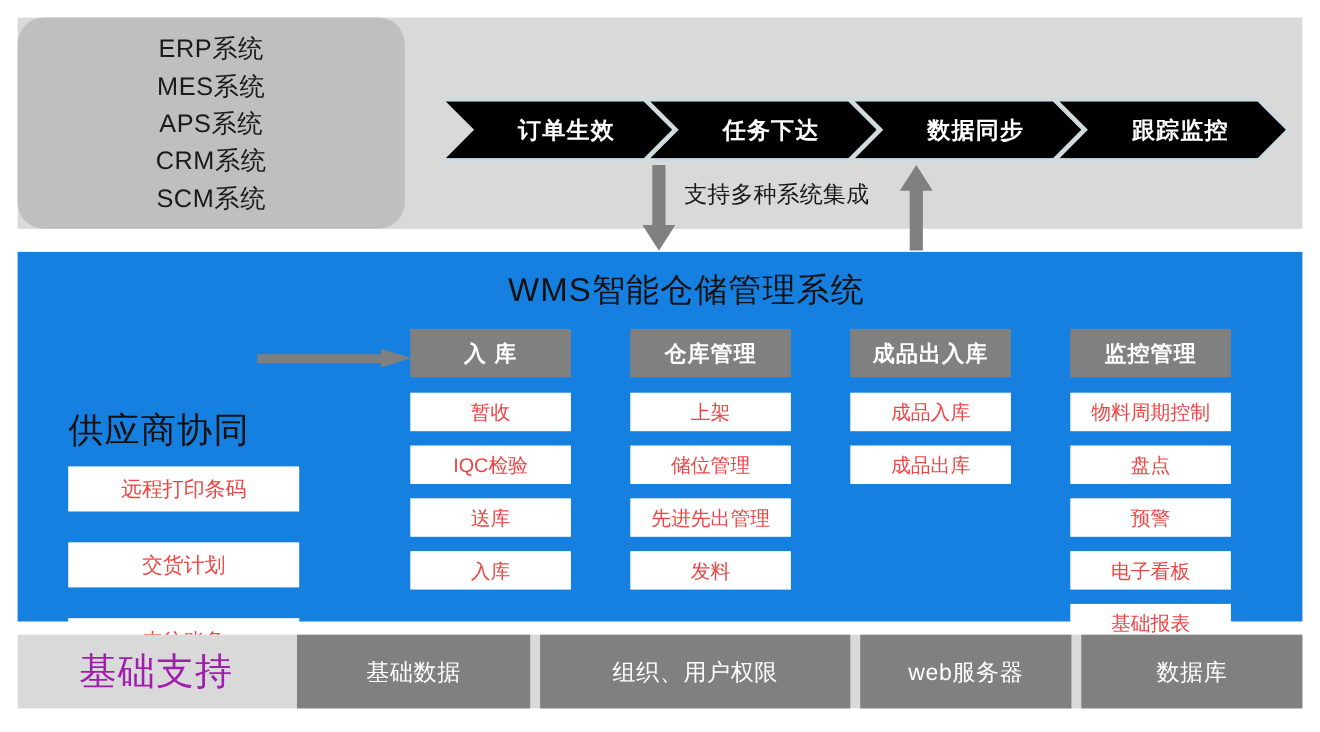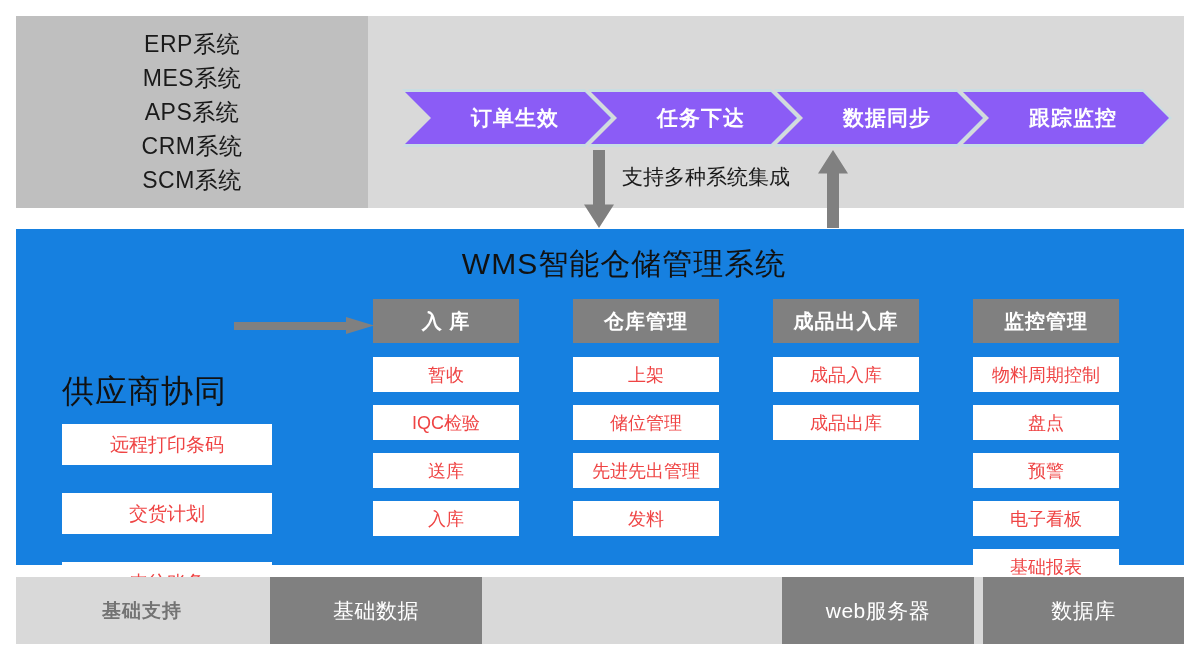--- a/index.html
+++ b/index.html
@@ -13,34 +13,34 @@
   #stage{position:relative;width:1200px;height:665px;}
 
   
   .top-light-band{
     position:absolute;left:16px;top:16px;width:1168px;height:192px;
     background:#d9d9d9;
   }
   .sys-box{
     position:absolute;left:16px;top:16px;width:352px;height:192px;
     background:#bfbfbf;
-    display:flex;flex-direction:column;align-items:center;justify-content:center;
+    display:flex;flex-direction:column;align-items:center;justify-content:center;border-radius:24px;
   }
   .sys-item{
     font-size:23px;color:#1a1a1a;line-height:1.48;letter-spacing:0.5px;
     white-space:nowrap;
   }
 
   
   .chev-row{
     position:absolute;left:402px;top:92px;height:52px;width:760px;
   }
   .chev{
     position:absolute;top:0;height:52px;
-    background:#8b5cf6;
+    background:#000000;
     color:#ffffff;
     font-size:21px;font-weight:bold;
     display:flex;align-items:center;justify-content:center;
     padding-left:14px;
     box-sizing:border-box;
     -webkit-clip-path:polygon(0 0, calc(100% - 26px) 0, 100% 50%, calc(100% - 26px) 100%, 0 100%, 26px 50%);
     clip-path:polygon(0 0, calc(100% - 26px) 0, 100% 50%, calc(100% - 26px) 100%, 0 100%, 26px 50%);
     letter-spacing:1px;
   }
   .chev-outline{
@@ -113,21 +113,21 @@
   .supplier-col .cell{height:41px;margin-top:28px;font-size:19px;}
 
   
   .found-bar{
     position:absolute;left:16px;top:577px;width:1168px;height:67px;
     background:#d9d9d9;
   }
   .found-title{
     position:absolute;left:16px;top:577px;width:252px;height:67px;
     display:flex;align-items:center;justify-content:center;
-    font-size:19px;font-weight:bold;color:#737373;letter-spacing:1px;
+    font-size:34px;font-weight:normal;color:#a21caf;letter-spacing:1px;
   }
   .found-item{
     position:absolute;top:577px;height:67px;
     background:#808080;color:#ffffff;font-size:21px;
     display:flex;align-items:center;justify-content:center;
     letter-spacing:0.5px;white-space:nowrap;
   }
 </style>
 </head>
 <body>
@@ -209,16 +209,17 @@
     <div class="cell first">物料周期控制</div>
     <div class="cell">盘点</div>
     <div class="cell">预警</div>
     <div class="cell">电子看板</div>
     <div class="cell">基础报表</div>
   </div>
 
   <div class="found-bar"></div>
   <div class="found-title">基础支持</div>
   <div class="found-item" style="left:270px;width:212px;">基础数据</div>
+  <div class="found-item" style="left:491px;width:282px;">组织、用户权限</div>
   <div class="found-item" style="left:782px;width:192px;">web服务器</div>
   <div class="found-item" style="left:983px;width:201px;">数据库</div>
 
 </div>
 
 </body></html>

